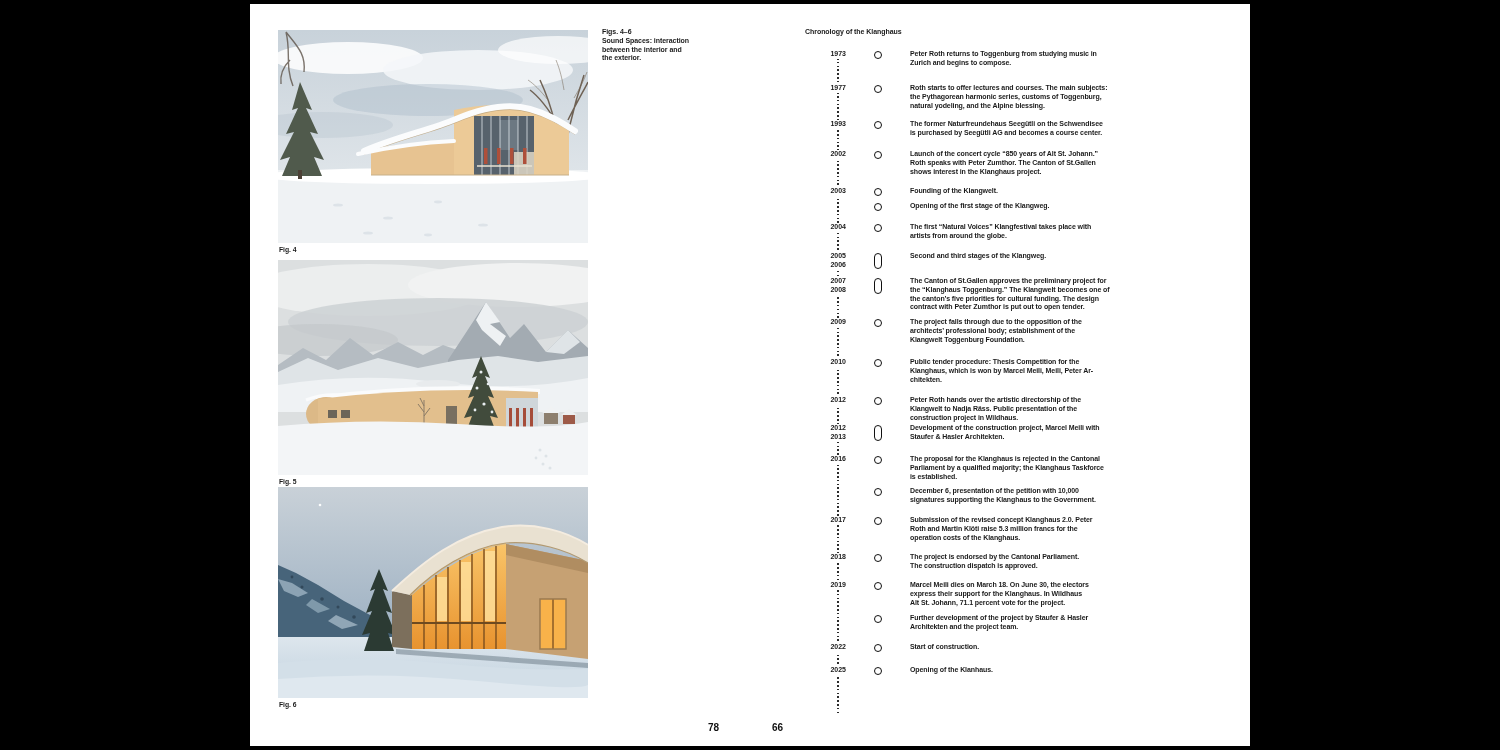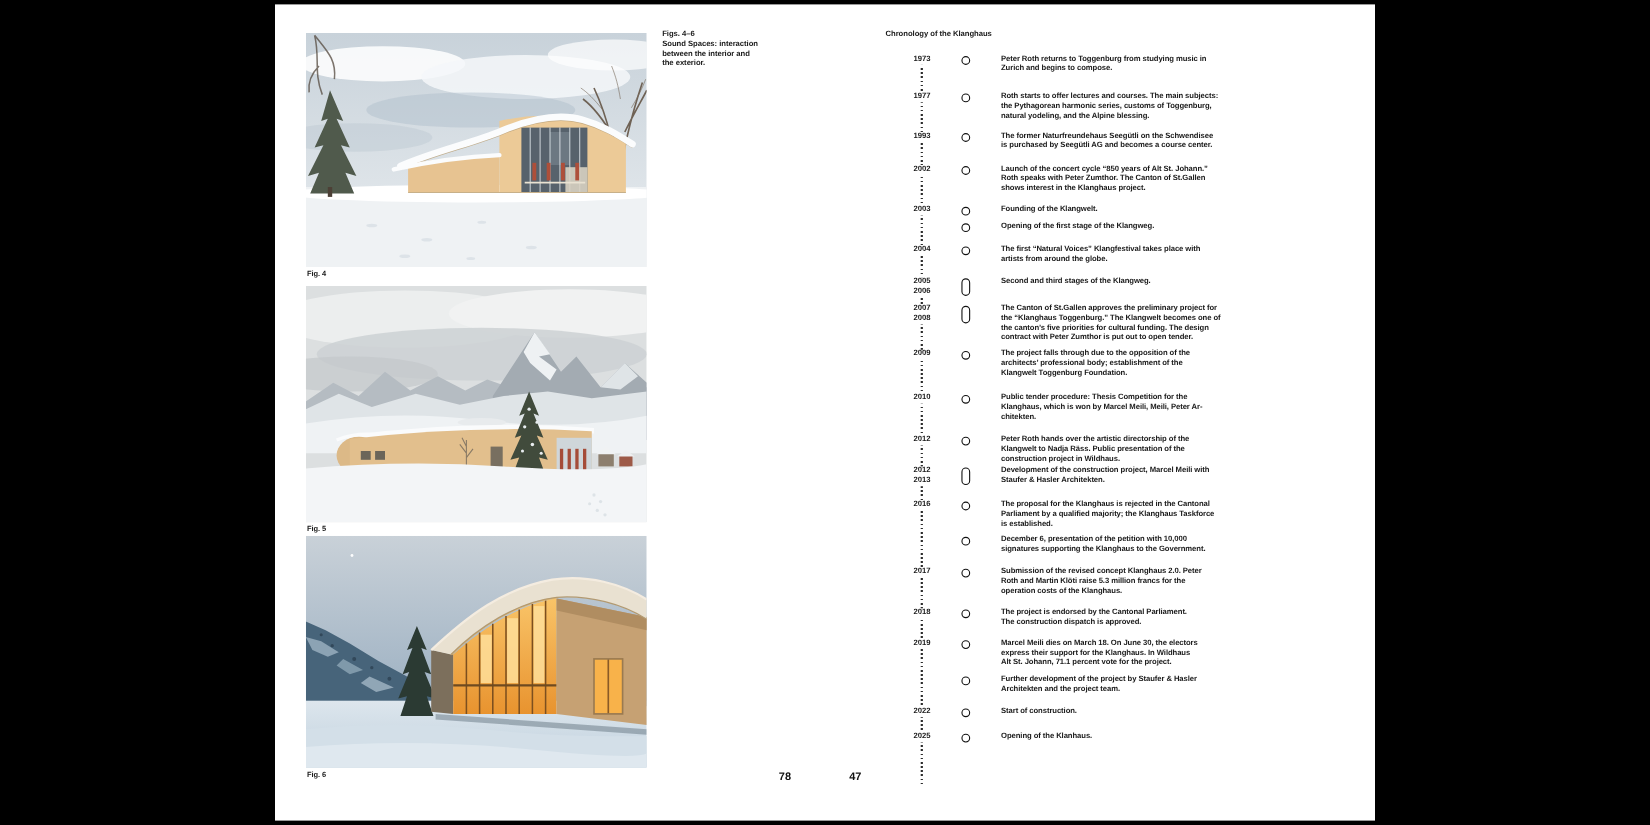--- a/index.html
+++ b/index.html
@@ -23,21 +23,21 @@
   .figlabel{position:absolute;left:29px;font-size:6.8px;font-weight:700;letter-spacing:-0.05px;}
   .figlabel.l4{top:246px;}
   .figlabel.l5{top:478px;}
   .figlabel.l6{top:701px;}
 
   .caption{
     position:absolute;left:352px;top:28px;
     font-size:7px;font-weight:700;line-height:8.8px;
     white-space:pre-line;letter-spacing:-0.05px;
   }
-  .pagenum{position:absolute;top:701px;font-size:10px;font-weight:700;color:#111;text-align:right;}
+  .pagenum{position:absolute;top:722px;font-size:10px;font-weight:700;color:#111;text-align:right;}
   .pagenum.left{left:458px;}
   .pagenum.right{left:522px;}
 
   
   .tl-title{position:absolute;left:555px;top:28px;font-size:7px;font-weight:700;letter-spacing:-0.05px;}
   #timeline-body{position:absolute;left:0;top:0;width:1000px;height:750px;}
   .tl-dots{
     position:absolute;left:587px;top:58px;width:1.6px;height:655px;z-index:0;
     background-image:repeating-linear-gradient(to bottom,#2b2b2b 0,#2b2b2b 1.5px,transparent 1.5px,transparent 3.8px);
   }
@@ -236,21 +236,21 @@
   <div class="figlabel l4">Fig. 4</div>
   <div class="figlabel l5">Fig. 5</div>
   <div class="figlabel l6">Fig. 6</div>
 
   <div class="caption">Figs. 4–6
 Sound Spaces: interaction
 between the interior and
 the exterior.</div>
 
   <div class="pagenum left">78</div>
-  <div class="pagenum right">47</div>
+  <div class="pagenum right">66</div>
 
   <div class="tl-title">Chronology of the Klanghaus</div>
 
   <div id="timeline-body">
     <div class="tl-dots"></div>
 
   <div class="tl-row" style="top: 50px;">
     <div class="tl-year">1973</div>
     <div class="tl-marker circle"></div>
     <div class="tl-text">Peter Roth returns to Toggenburg from studying music in

